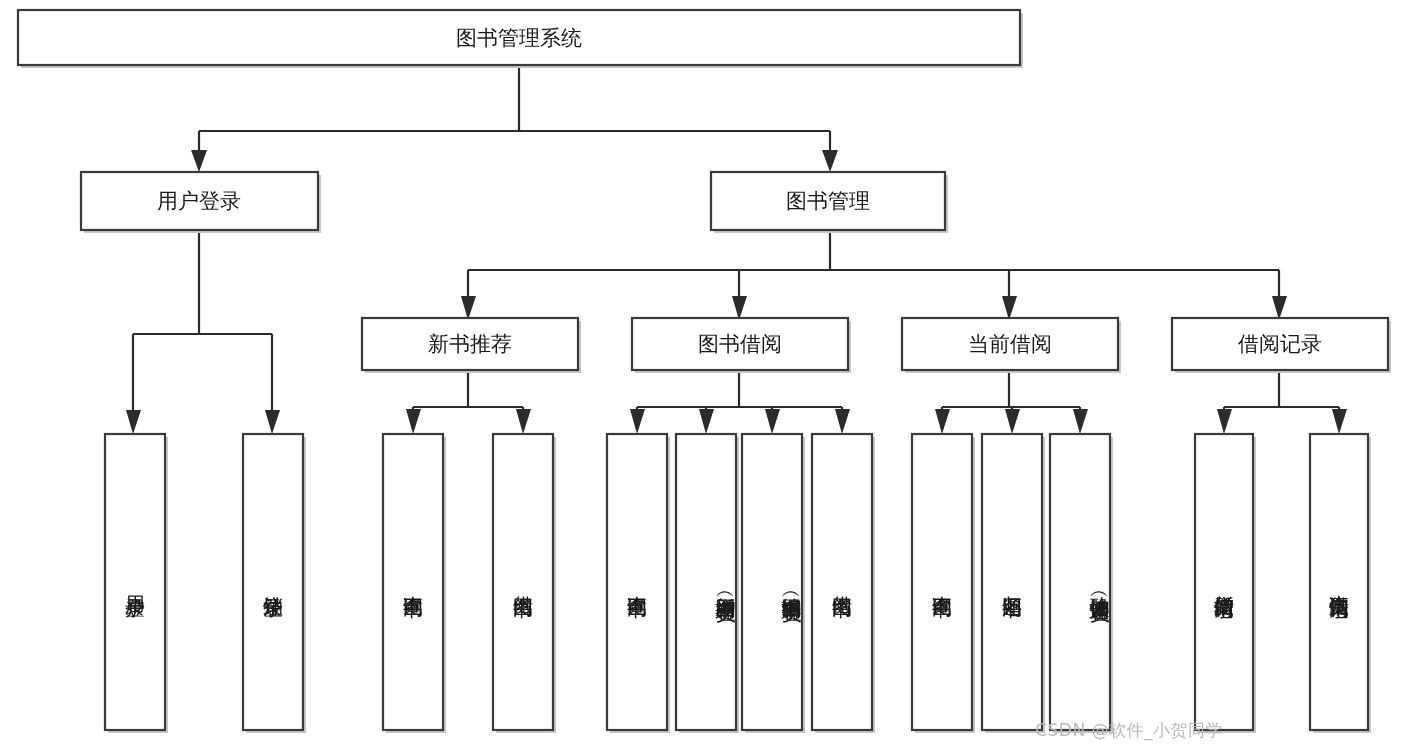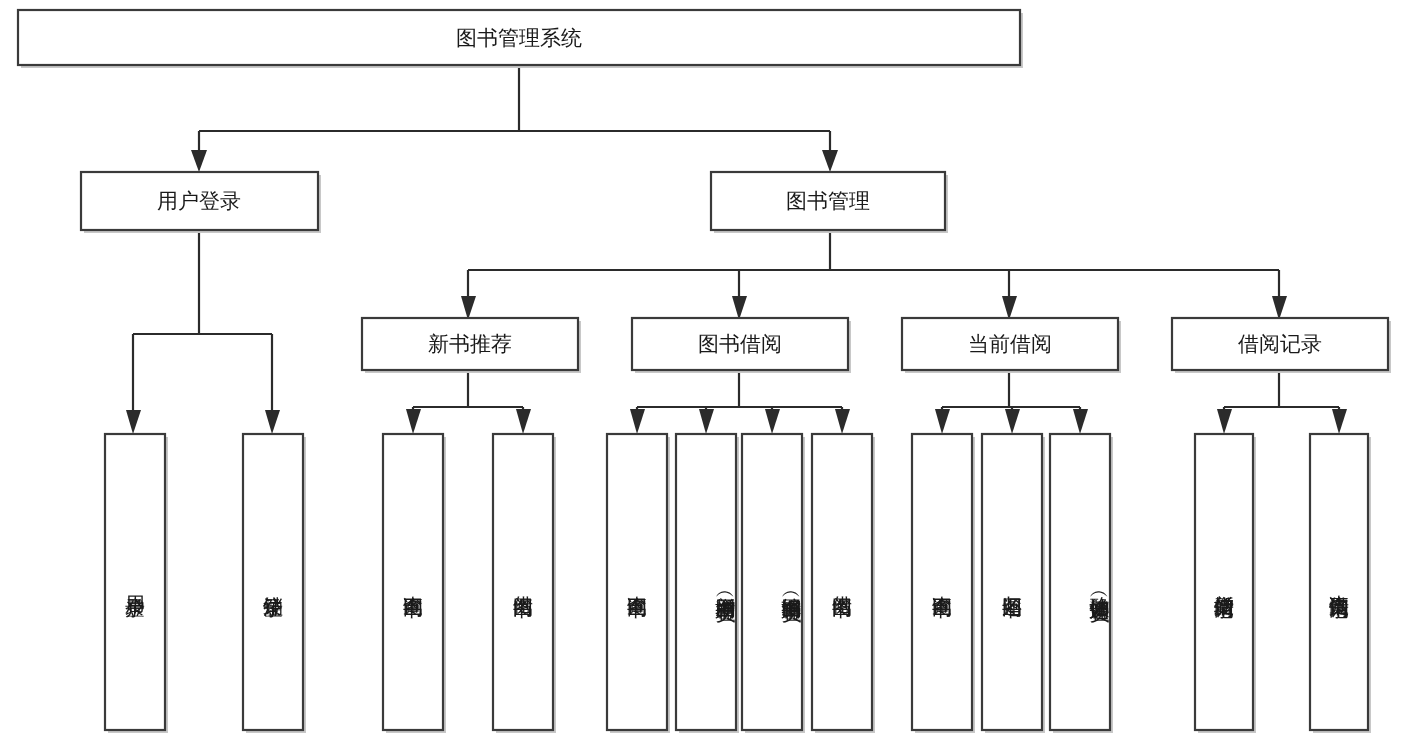--- a/index.html
+++ b/index.html
@@ -231,13 +231,14 @@
   <div class="vlabel" style="left:607px; top:434px; width:60px; height:296px;">查询图书</div>
   <div class="vlabel" style="left:676px; top:440px; width:60px; height:290px; align-items:flex-start;">新增图书（管理员）</div>
   <div class="vlabel" style="left:742px; top:440px; width:60px; height:290px; align-items:flex-start;">编辑图书（管理员）</div>
   <div class="vlabel" style="left:812px; top:434px; width:60px; height:296px;">借阅图书</div>
   <div class="vlabel" style="left:912px; top:434px; width:60px; height:296px;">查询图书</div>
   <div class="vlabel" style="left:982px; top:434px; width:60px; height:296px;">归还图书</div>
   <div class="vlabel" style="left:1050px; top:440px; width:60px; height:290px; align-items:flex-start;">确认归还（管理员）</div>
   <div class="vlabel" style="left:1195px; top:434px; width:58px; height:296px;">新增借阅记录</div>
   <div class="vlabel" style="left:1310px; top:434px; width:58px; height:296px;">查询借阅记录</div>
 
+  <div class="watermark">CSDN @软件_小贺同学</div>
 </div>
 
 </body></html>

